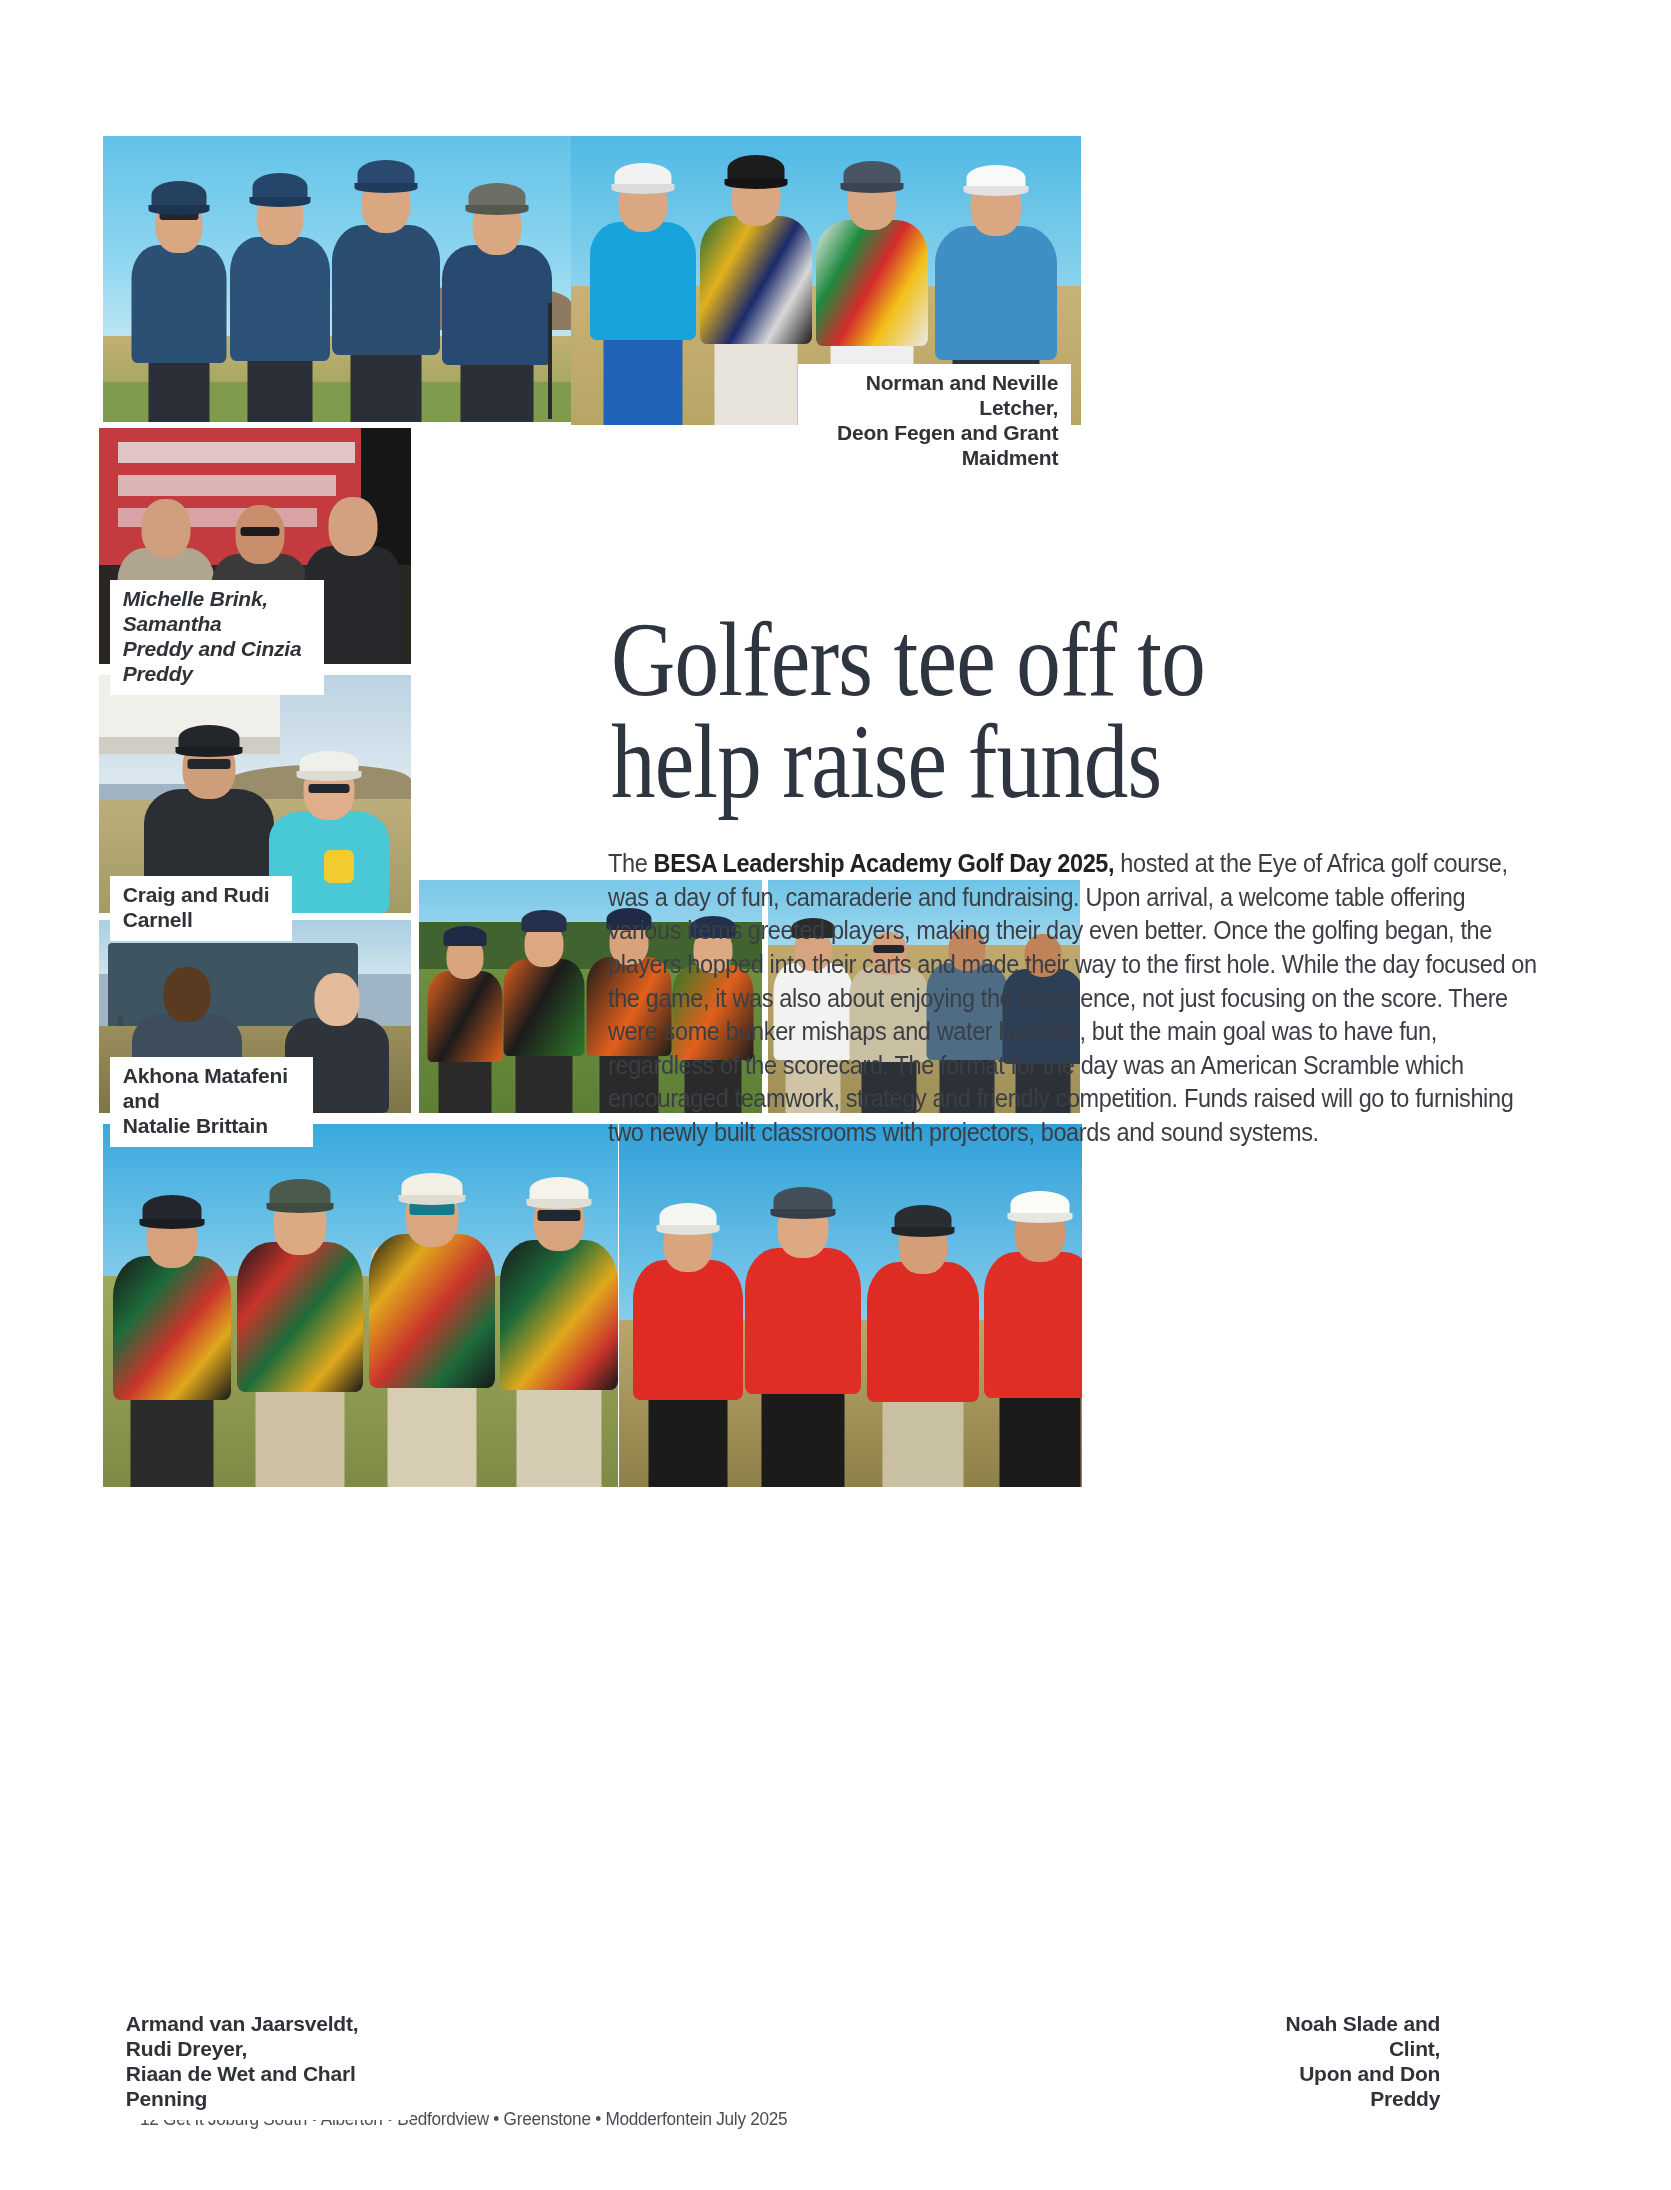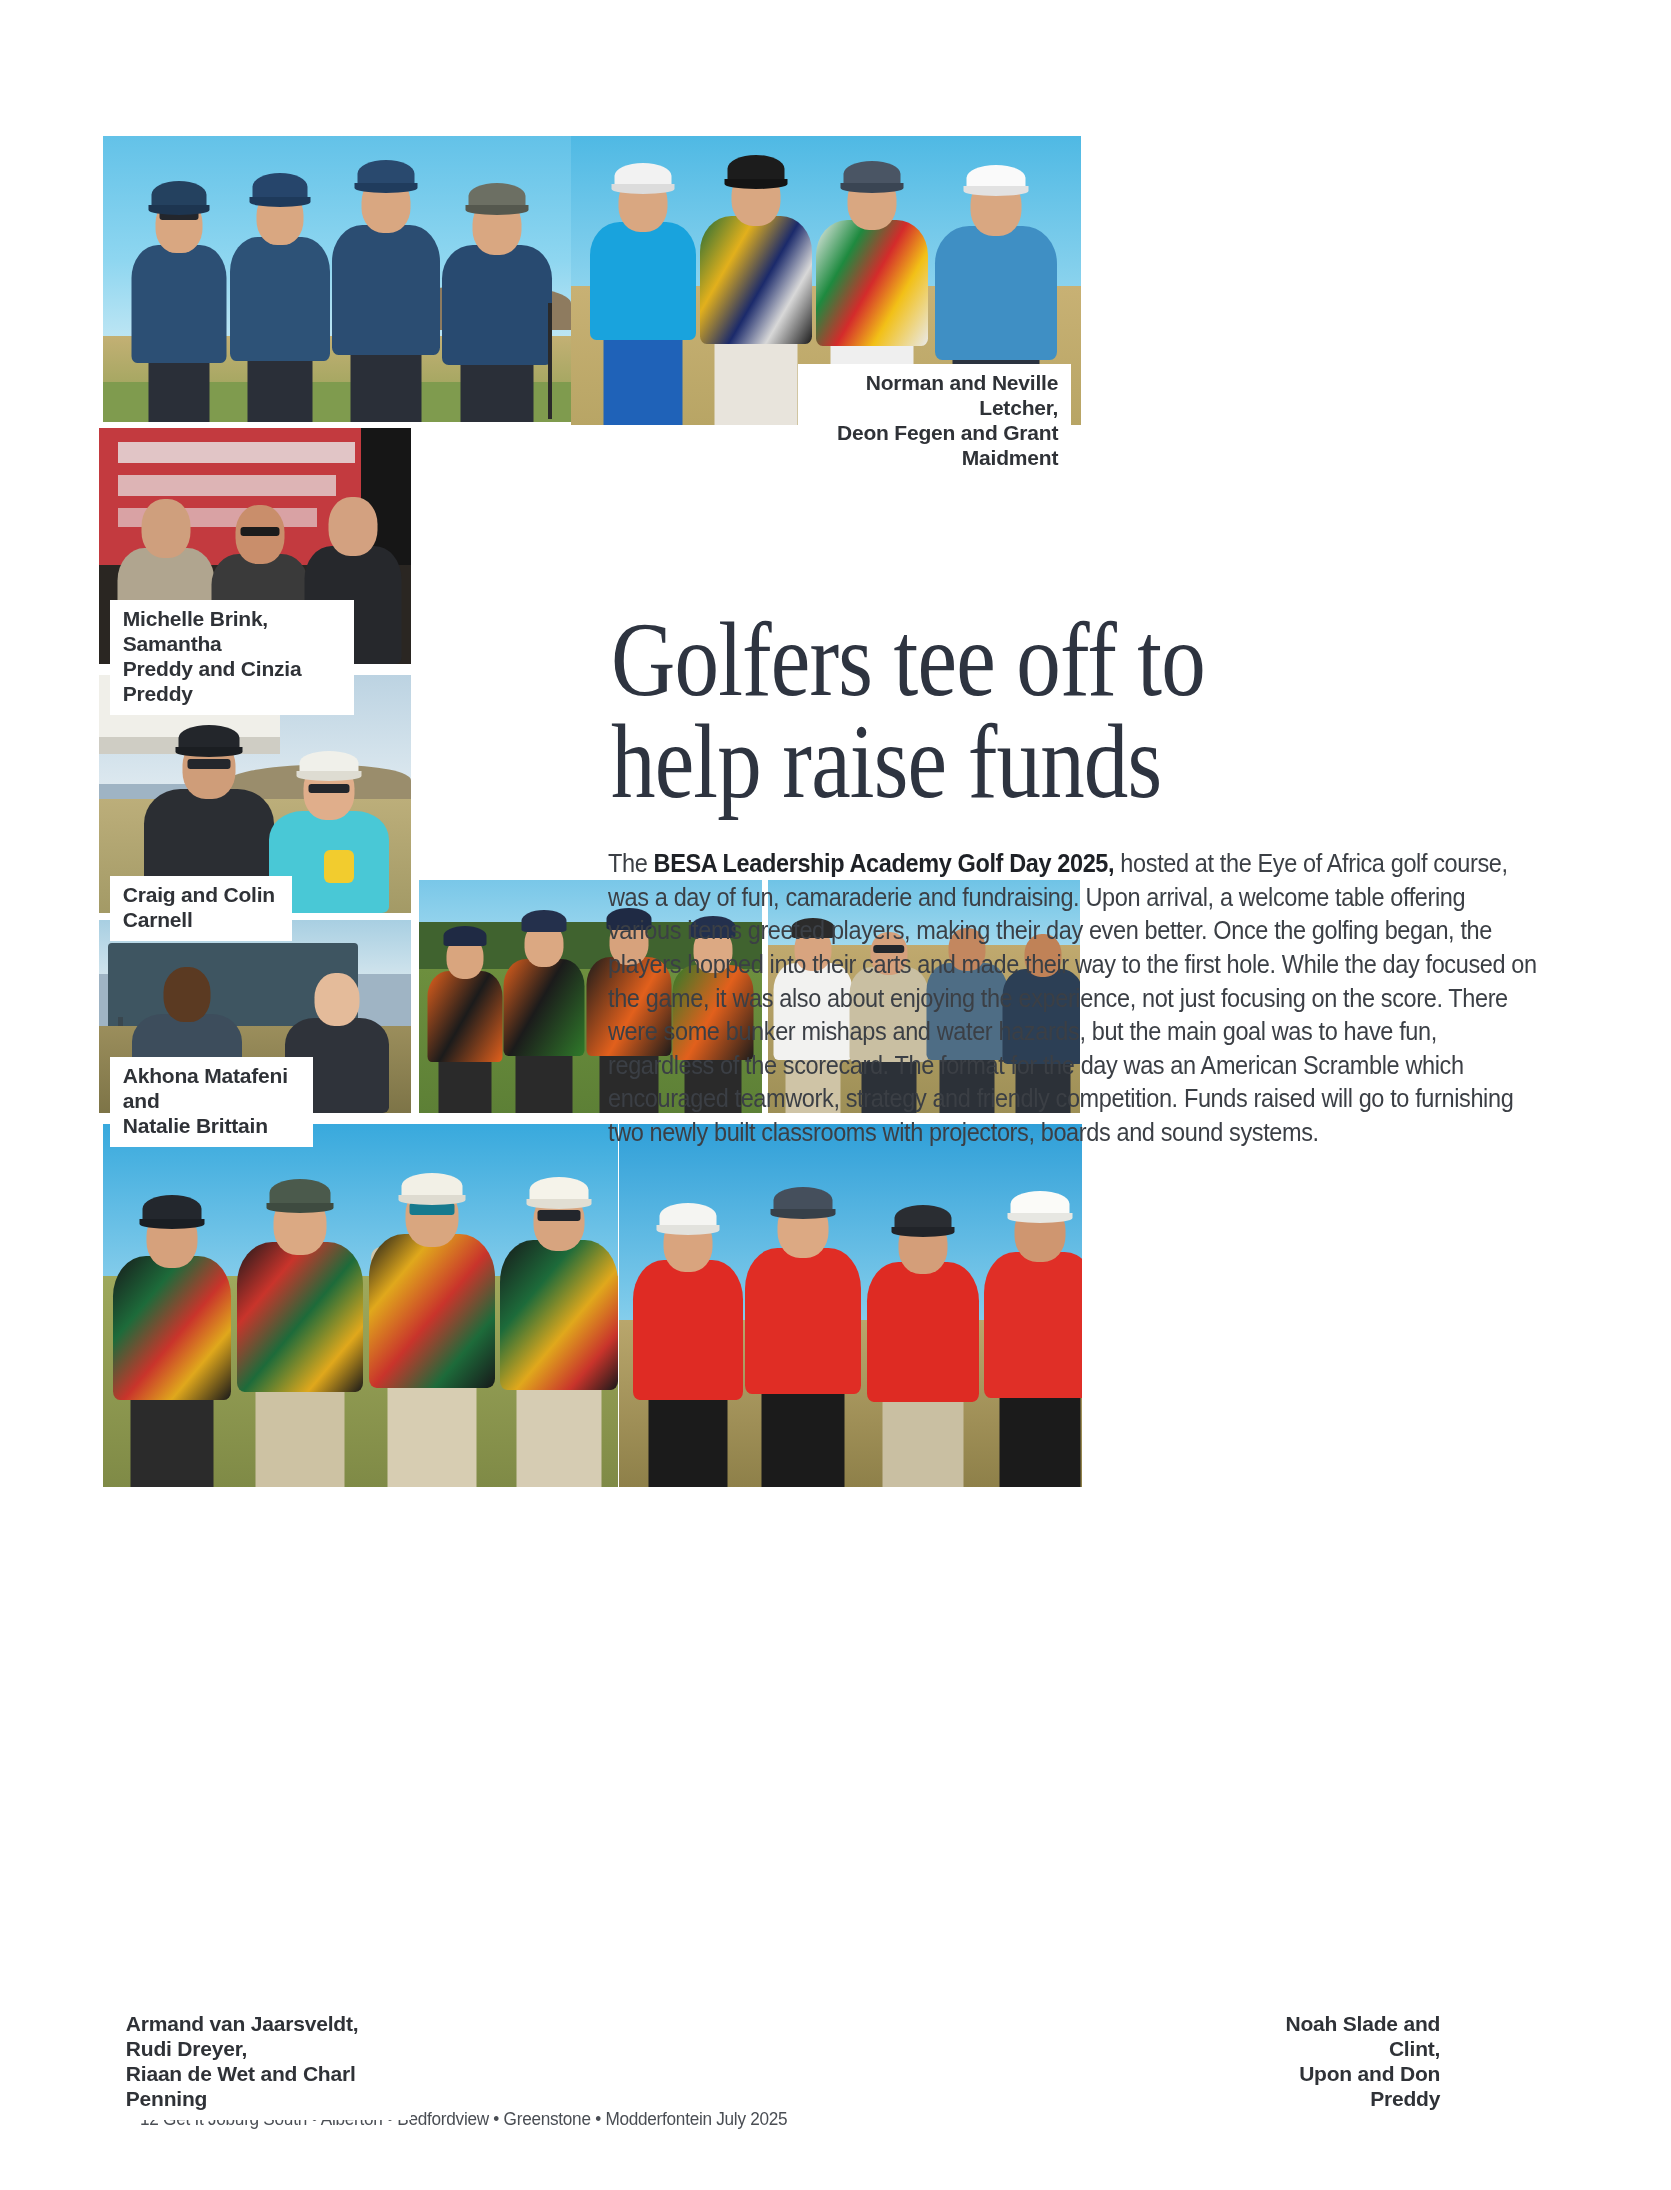--- a/index.html
+++ b/index.html
@@ -228,21 +228,21 @@
       <div class="head" style="bottom:100px;width:49px;height:59px;background:#c98e6b;"></div>
       <div class="shades" style="bottom:128px;width:39px;height:8.9px;background:#1c1c1c;"></div>
       <div style="position:absolute;left:50%;transform:translateX(-50%);bottom:104px;width:61px;height:63px;background:#1f1208;border-radius:50% 50% 40% 40%;z-index:-1;"></div>
     </div>
     <div class="fig" style="left:203px;width:102px;height:189px;">
       <div class="torso" style="bottom:0;width:97px;height:118px;background:#26282c;"></div>
       <div class="head" style="bottom:108px;width:49px;height:59px;background:#d3a180;"></div>
       <div style="position:absolute;left:50%;transform:translateX(-50%);bottom:112px;width:65px;height:65px;background:#33190d;border-radius:50% 50% 40% 40%;z-index:-1;"></div>
     </div>
   </div>
-  <div class="caption" style="left: 110px; top: 600px; width: 244px; z-index: 50;">Michelle Brink, Samantha
+  <div class="caption" style="left: 110px; top: 580px; width: 214px; z-index: 50; font-style: italic;">Michelle Brink, Samantha
 Preddy and Cinzia Preddy</div>
 
   <div class="photo" style="left:99px; top:675px; width:312px; height:238px;">
     <div style="position:absolute;left:0;right:0;top:0;height:46%;background:linear-gradient(#bcd3e2,#dce8ef);"></div>
     <div style="position:absolute;left:0;top:0;width:58%;height:30%;background:#f0efe9;"></div>
     <div style="position:absolute;left:0;top:26%;width:58%;height:7%;background:#cfcdc4;"></div>
     <div style="position:absolute;left:40%;top:38%;width:60%;height:16%;background:#9a8d6c;border-radius:50% 40% 0 0;"></div>
     <div style="position:absolute;left:0;right:0;top:52%;bottom:0;background:linear-gradient(#bcae7a,#a39a66);"></div>
     <div class="fig" style="left:41px;width:138px;height:187px;">
       <div class="torso" style="bottom:0;width:130px;height:124px;background:#2b2e33;"></div>
@@ -253,21 +253,21 @@
     </div>
     <div class="fig" style="left:167px;width:126px;height:158px;">
       <div class="torso" style="bottom:0;width:120px;height:102px;background:#49c8d6;"></div>
       <div class="head" style="bottom:93px;width:51px;height:59px;background:#e0ae8b;"></div>
       <div class="shades" style="bottom:120px;width:41px;height:8.9px;"></div>
       <div class="cap" style="bottom:138px;width:59px;height:23.6px;background:#f0f0ea;"></div>
       <div class="brim" style="bottom:132px;width:65px;height:9.9px;background:#dedcd2;"></div>
     </div>
     <div style="position:absolute;left:225px;top:175px;width:29.6px;height:33px;background:#f2cc2e;border-radius:5.9px;"></div>
   </div>
-  <div class="caption" style="left: 110px; top: 876px; width: 182px; z-index: 50;">Craig and Colin Carnell</div>
+  <div class="caption" style="left: 110px; top: 876px; width: 182px; z-index: 50;">Craig and Rudi Carnell</div>
 
   <div class="photo" style="left:99px; top:920px; width:312px; height:193px;">
     <div style="position:absolute;left:0;right:0;top:0;height:28%;background:linear-gradient(#a8cfe2,#cfe3ec);"></div>
     <div style="position:absolute;left:3%;top:12%;width:80%;height:48%;background:#3e5561;border-radius:3.9px;"></div>
     <div style="position:absolute;left:6%;top:50%;width:4.9px;height:50%;background:#39474f;"></div>
     <div style="position:absolute;left:0;right:0;top:55%;bottom:0;background:linear-gradient(#9b8e5c,#7d7447);"></div>
     <div class="fig" style="left:29.6px;width:116px;height:148px;">
       <div class="torso" style="bottom:0;width:110px;height:99px;background:#3d4d5c;"></div>
       <div class="head" style="bottom:91px;width:47px;height:55px;background:#5b3a22;"></div>
     </div>

